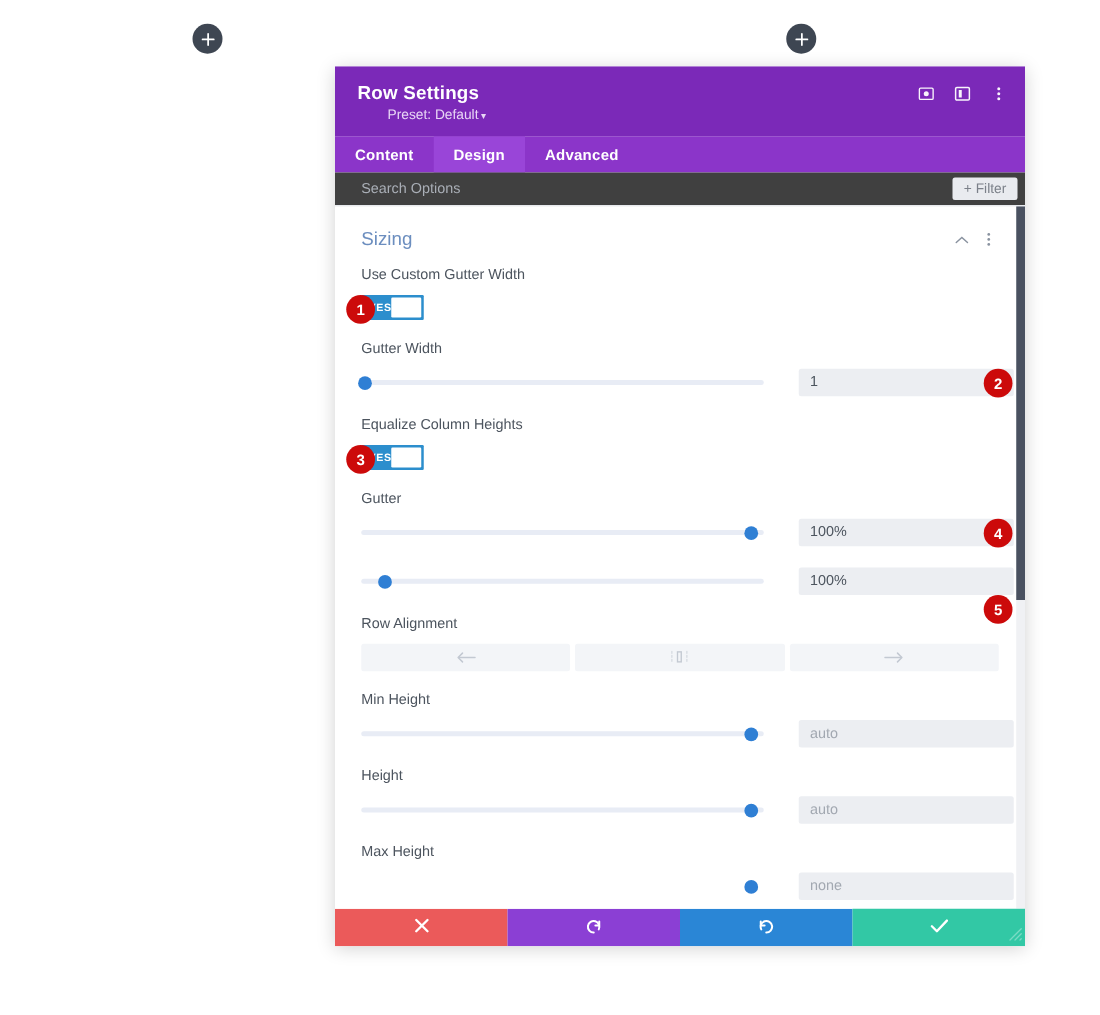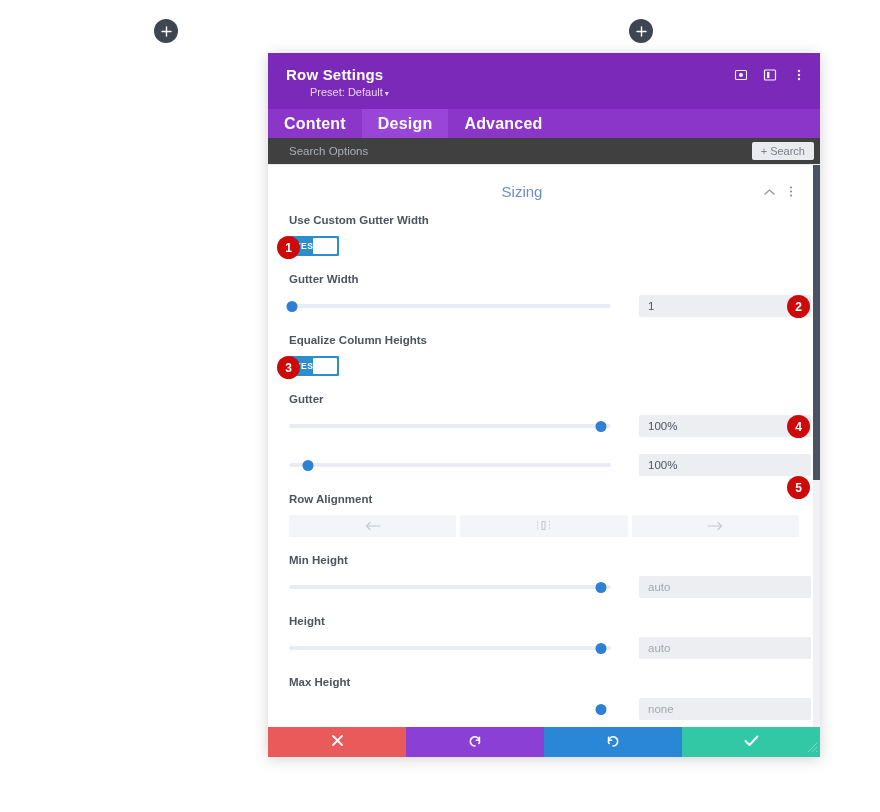--- a/index.html
+++ b/index.html
@@ -69,21 +69,21 @@
   .tabs {
     background: #8b35c9;
     display: flex; align-items: flex-end;
     height: 29px;
     flex: 0 0 auto;
   }
   .tab {
     padding: 0 16px;
     height: 29px;
     display: flex; align-items: center;
-    color: #fff; font-size: 16px; font-weight: bold;
+    color: #fff; font-size: 12px; font-weight: bold;
     cursor: pointer;
     letter-spacing: .2px;
   }
   .tab.active { background: #9945d8; }
 
   
   .search-row {
     background: #404040;
     height: 27px;
     display: flex; align-items: center;
@@ -110,34 +110,33 @@
     flex: 1 1 auto;
     background: #fff;
     position: relative;
     overflow: hidden;
     padding: 0 21px;
   }
 
   .section-head {
     display: flex; align-items: center;
     padding: 18px 0 14px 0;
-    text-align: center;
   }
   .section-title {
     color: #6c8ebf; font-size: 15px; flex: 1;
   }
   .section-ctrl {
     width: 16px; height: 16px; cursor: pointer;
     display: flex; align-items: center; justify-content: center;
     margin-left: 6px;
   }
 
   .field { position: relative; margin-bottom: 17px; }
   .field-label {
-    font-size: 11.5px; color: #4c545e; font-weight: bold;
+    font-size: 11.5px; color: #4c545e; font-weight: normal;
     margin-bottom: 10px;
   }
 
   
   .toggle {
     width: 50px; height: 20px;
     background: #2c8ecd;
     display: flex; align-items: center;
     cursor: pointer; position: relative;
     border-radius: 1px;
@@ -295,21 +294,21 @@
     </div>
 
     <div class="tabs">
       <div class="tab">Content</div>
       <div class="tab active">Design</div>
       <div class="tab">Advanced</div>
     </div>
 
     <div class="search-row">
       <input class="search-input" type="text" placeholder="Search Options" style="">
-      <button class="filter-btn">+ Search</button>
+      <button class="filter-btn">+ Filter</button>
     </div>
 
     <div class="panel-body">
 
       <div class="scrollbar-track">
         <div class="scrollbar-thumb"></div>
       </div>
 
       <div class="section-head">
         <div class="section-title">Sizing</div>

